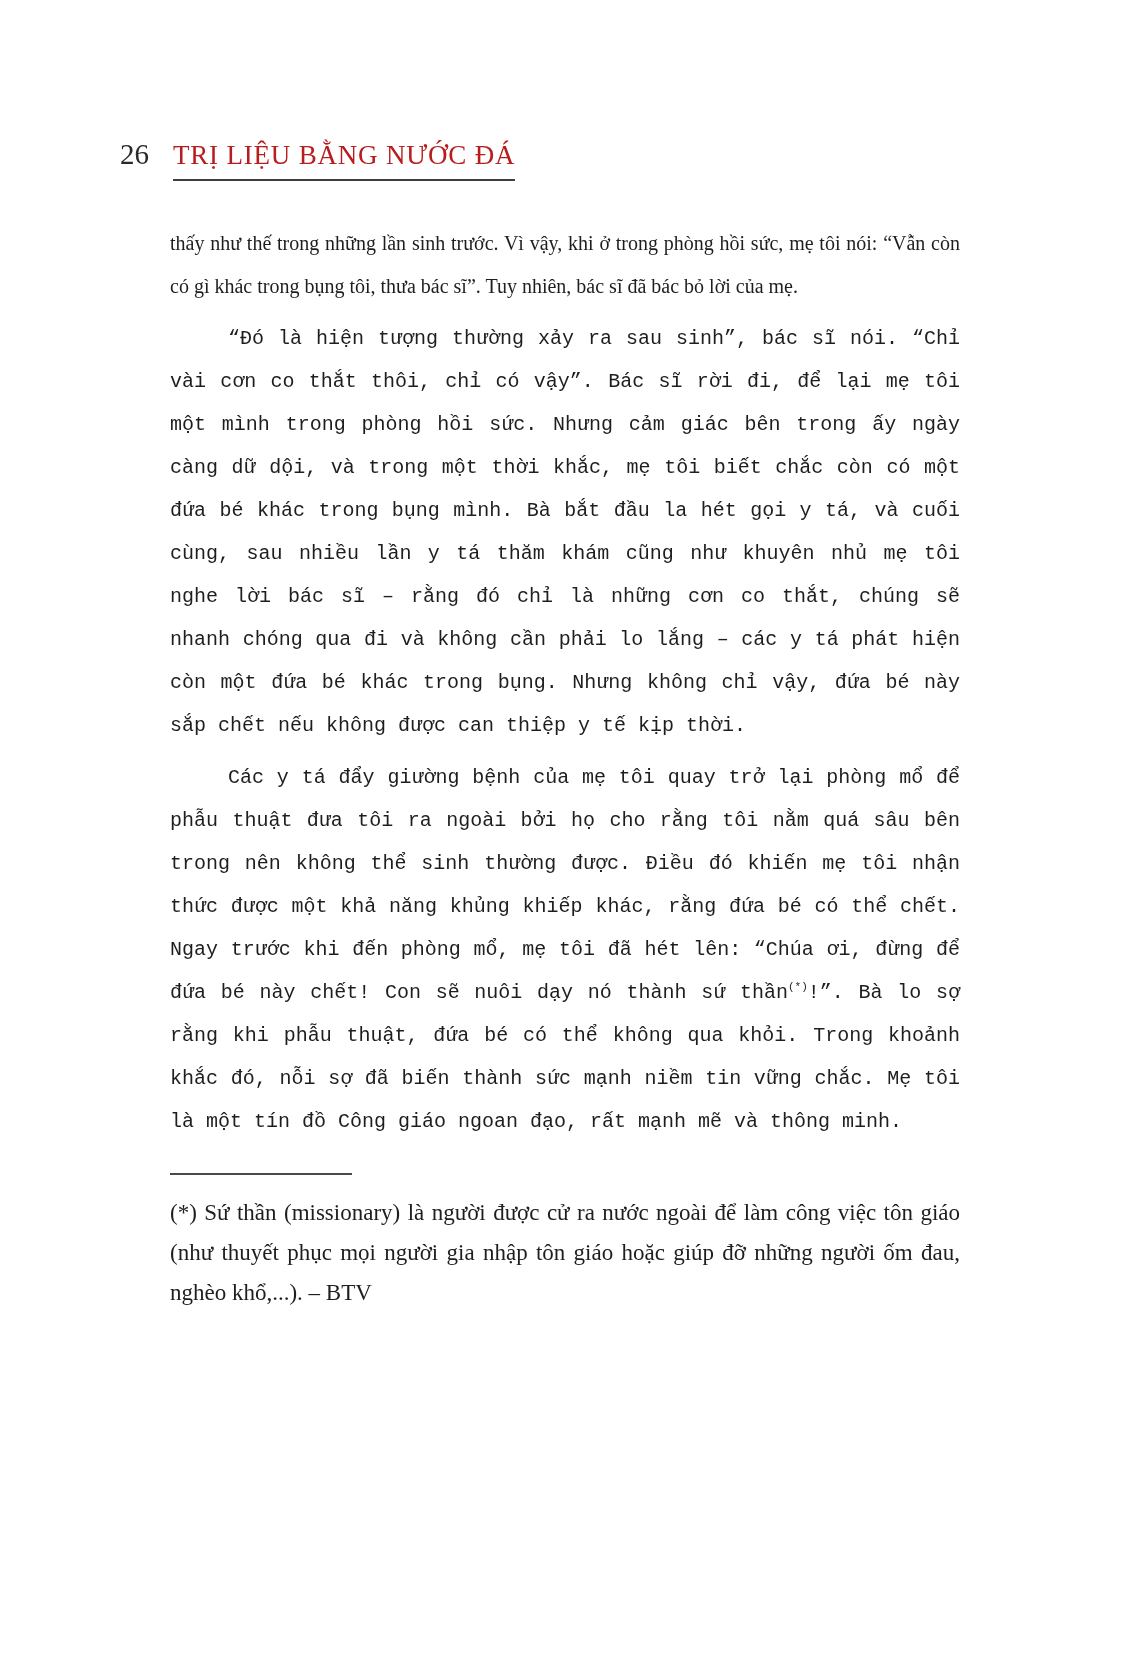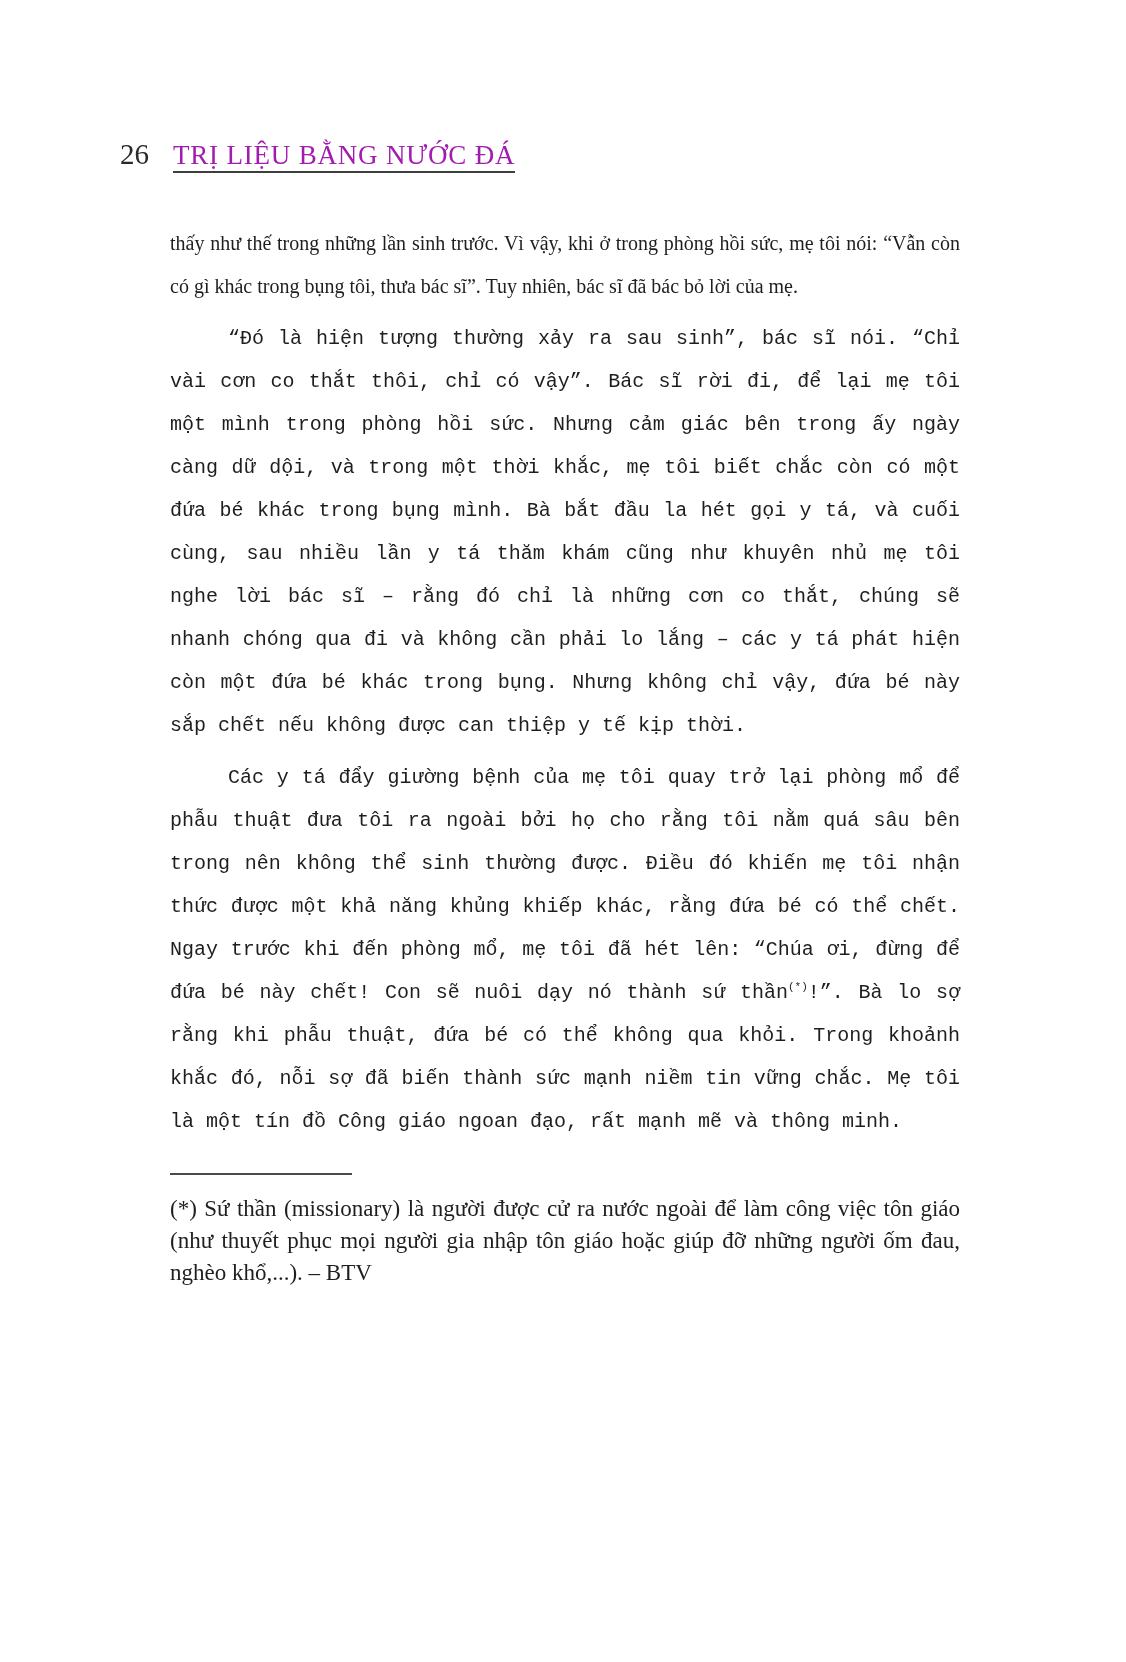--- a/index.html
+++ b/index.html
@@ -24,22 +24,22 @@
     align-items: baseline;
     gap: 24px;
   }
   .page-number {
     font-size: 29px;
     color: #2a2a2a;
   }
   .header-title {
     font-size: 27px;
     letter-spacing: 0.8px;
-    color: #a21caf;
-    padding-bottom: 0;
+    color: #b91c1c;
+    padding-bottom: 8px;
     border-bottom: 2px solid #3f3f3f;
     white-space: nowrap;
   }
 
   .content {
     position: absolute;
     top: 222px;
     left: 170px;
     width: 790px;
   }
@@ -64,21 +64,21 @@
     margin-top: 30px;
   }
   .footnote-rule {
     width: 182px;
     height: 0;
     border-top: 2px solid #4a4a4a;
     margin-bottom: 18px;
   }
   .footnote-text {
     font-size: 23px;
-    line-height: 32px;
+    line-height: 40px;
     text-align: justify;
     color: #1e1e1e;
   }
 </style>
 </head>
 <body>
 
 <div class="page">
 
   <header class="running-header">

